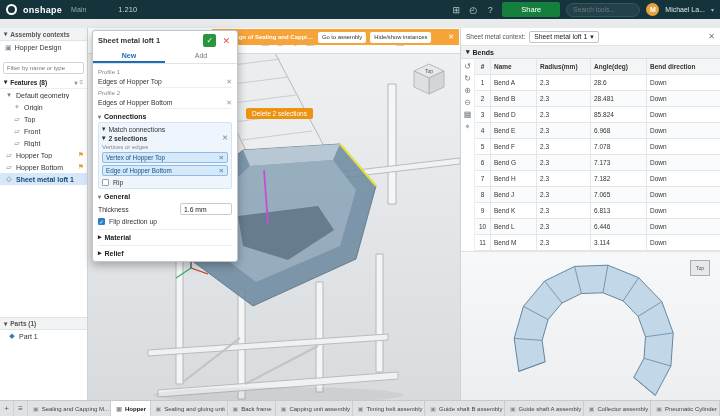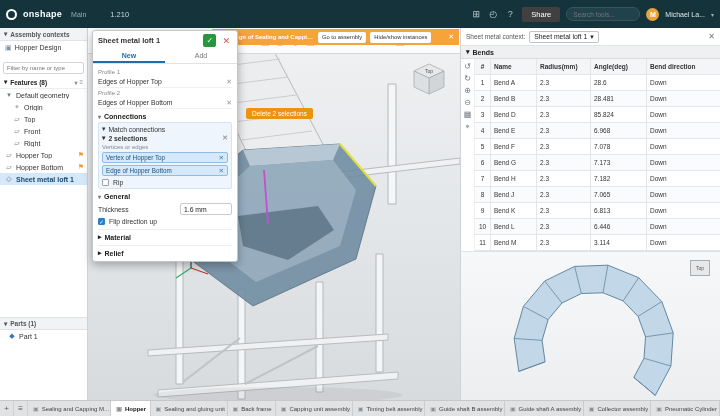--- a/index.html
+++ b/index.html
@@ -1,31 +1,31 @@
 <!DOCTYPE html>
 <html><head>
 <meta charset="utf-8">
 <style>
   html,body{margin:0;padding:0;width:720px;height:416px;overflow:hidden;
     font-family:"Liberation Sans",sans-serif;background:#e8eaec;}
   *{box-sizing:border-box;user-select:none;}
   #app{position:absolute;inset:0;width:720px;height:416px;}
 
   
-  #topbar{position:absolute;left:0;top:0;width:720px;height:28px;background:#14333b;
+  #topbar{position:absolute;left:0;top:0;width:720px;height:19px;background:#14333b;
     display:flex;align-items:center;padding:0 6px;color:#fff;gap:6px;}
   .logo-dot{width:11px;height:11px;border:2px solid #fff;border-radius:50%;}
   .logo-text{font-size:9px;font-weight:bold;letter-spacing:.3px;}
   .doc-title{font-size:8.5px;font-weight:bold;margin-left:8px;white-space:nowrap;}
   .doc-mode{font-size:7px;color:#93adb2;margin-left:3px;}
-  .ver{font-size:7.5px;color:#c6d6d9;margin-left:18px;}
+  .ver{font-size:7.5px;color:#c6d6d9;margin-left:26px;}
   .top-right{margin-left:auto;display:flex;align-items:center;gap:6px;}
   .top-ic{font-size:9px;color:#b9c9cc;width:12px;text-align:center;cursor:pointer;}
-  .share-btn{background:#404040;color:#fff;border:none;border-radius:2px;font-size:7.5px;
-    height:15px;padding:0 9px;font-family:inherit;}
+  .share-btn{background:#15803d;color:#fff;border:none;border-radius:2px;font-size:7.5px;
+    height:15px;padding:0 19px;font-family:inherit;}
   .search-box{background:#22424b;border:1px solid #35565e;border-radius:8px;height:14px;width:74px;
     color:#9fb7bc;font-size:6.5px;padding:0 6px;font-family:inherit;outline:none;}
   .avatar{width:13px;height:13px;border-radius:50%;background:#e8a33d;color:#fff;font-size:7px;
     display:flex;align-items:center;justify-content:center;font-weight:bold;}
   .user-name{font-size:7px;color:#dde7e9;}
   .caret{font-size:6px;color:#9db3b7;}
 
   
   #toolbar2{position:absolute;left:88px;top:28px;width:372px;height:26px;background:#fbfcfc;
     border-bottom:1px solid #d6d9db;display:flex;align-items:center;padding:0 4px;gap:2px;}

